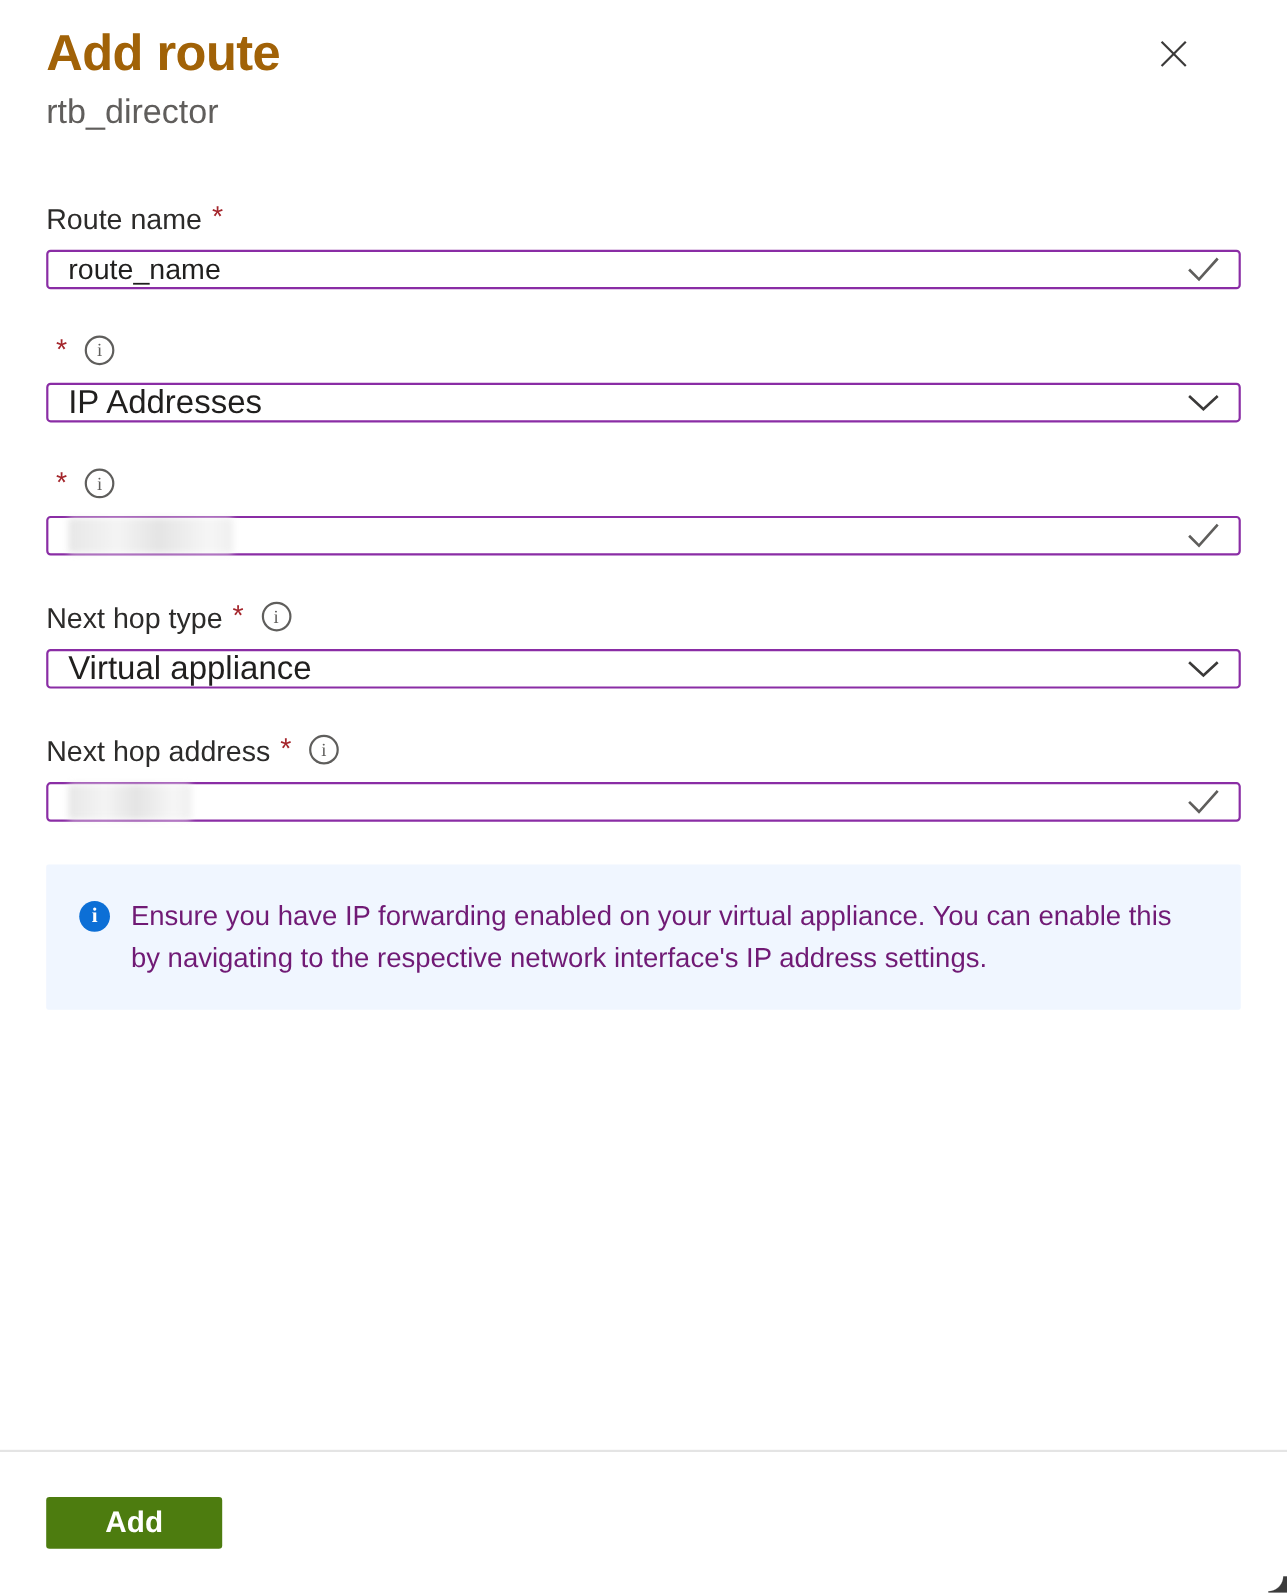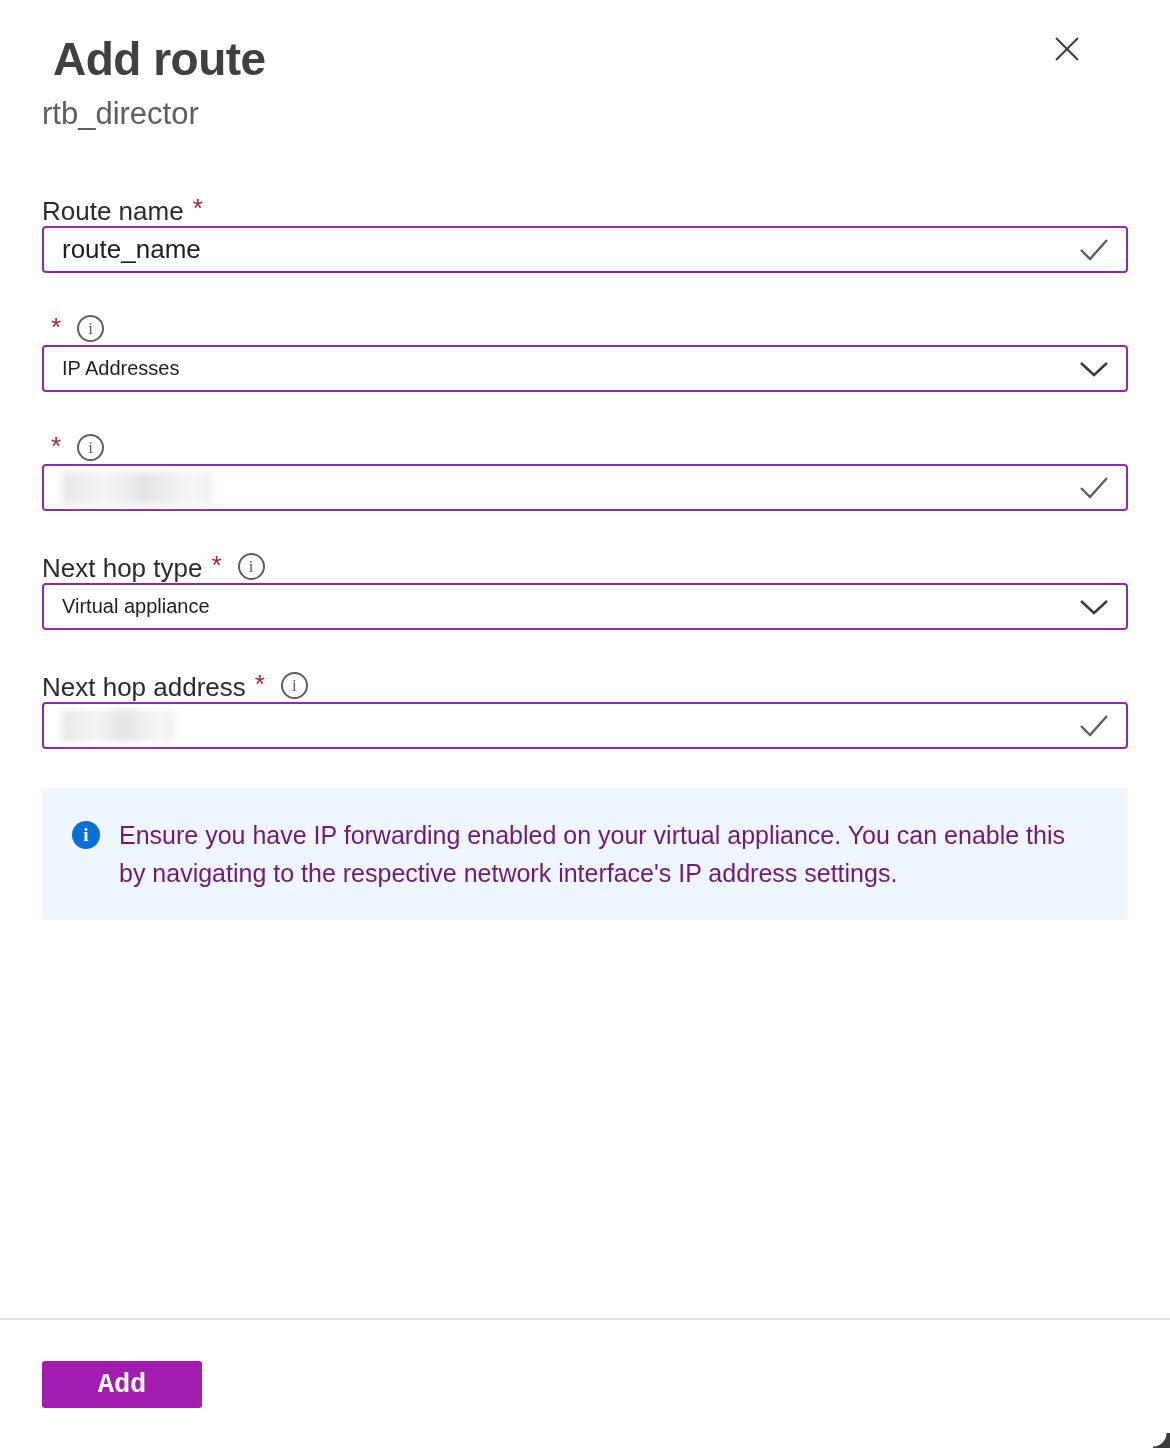--- a/index.html
+++ b/index.html
@@ -10,22 +10,22 @@
     font-family: "Liberation Sans", sans-serif;
     color: #323130;
     position: relative;
     overflow: hidden;
   }
   .content { padding: 0 42px; }
 
   
   .page-header { padding-top: 22px; position: relative; }
   .page-title {
-    margin: 11px; font-size: 46px; font-weight: 700;
-    color: #404040; letter-spacing: -0.5px; line-height: 52px;
+    margin: 0; font-size: 46px; font-weight: 700;
+    color: #a16207; letter-spacing: -0.5px; line-height: 52px;
   }
   .page-subtitle { margin-top: 10px; font-size: 31px; color: #605e5c; }
   .close-btn {
     position: absolute; top: 30px; right: 42px;
     width: 38px; height: 38px;
     background: transparent; border: none; padding: 0;
     display: flex; align-items: center; justify-content: center;
     cursor: pointer;
   }
 
@@ -39,34 +39,35 @@
   .required { color: #a4262c; margin-left: 9px; position: relative; top: -3px; font-size: 26px; }
   .info-icon {
     margin-left: 16px;
     width: 27px; height: 27px; border: 2px solid #5f5e5c; border-radius: 50%;
     display: inline-flex; align-items: center; justify-content: center;
     font-size: 17px; color: #5f5e5c; font-style: normal;
     font-family: "Liberation Serif", serif;
     cursor: default;
   }
   .control {
-    height: 47px;
+    margin-top: 13px;
+    height: 36px;
     border: 2px solid #8a2da5; border-radius: 4px;
     background: #ffffff;
     display: flex; align-items: center;
     padding: 0 56px 0 18px;
     position: relative;
   }
   .control input {
     border: none; outline: none; background: transparent;
     width: 100%; font-size: 26px; color: #201f1e;
     font-family: "Liberation Sans", sans-serif; padding: 0;
   }
   .select { cursor: pointer; }
-  .select-value { font-size: 20px; color: #201f1e; }
+  .select-value { font-size: 30px; color: #201f1e; }
   .trail-icon { position: absolute; right: 16px; top: 50%; transform: translateY(-50%); display: flex; }
   .redacted-value {
     height: 32px; border-radius: 3px;
     background: linear-gradient(90deg, #e7e7e7 0%, #f4f4f4 30%, #e4e4e4 55%, #f6f6f6 85%, #efefef 100%);
     filter: blur(3px);
   }
   .w145 { width: 150px; }
   .w110 { width: 112px; }
 
   
@@ -88,24 +89,24 @@
   .banner-text { font-size: 25px; line-height: 38px; color: #701a75; max-width: 965px; }
 
   
   .footer-divider {
     position: absolute; left: 0; right: 0; top: 1318px;
     height: 0; border-top: 2px solid #e4e4e4;
   }
   .add-btn {
     position: absolute; left: 42px; top: 1361px;
     width: 160px; height: 47px;
-    background: #a21caf; color: #ffffff;
+    background: #4d7c0f; color: #ffffff;
     border: none; border-radius: 3px;
     font-size: 27px; font-weight: 700;
-    font-family: Liberation Mono, monospace;
+    font-family: Liberation Sans, sans-serif;
     cursor: pointer;
   }
   .corner-artifact {
     position: absolute; right: 0; bottom: 0;
     width: 17px; height: 15px;
     background: radial-gradient(circle at 0 0, rgba(0,0,0,0) 13px, #3c3c3c 14px);
   }
 </style>
 </head>
 <body>

